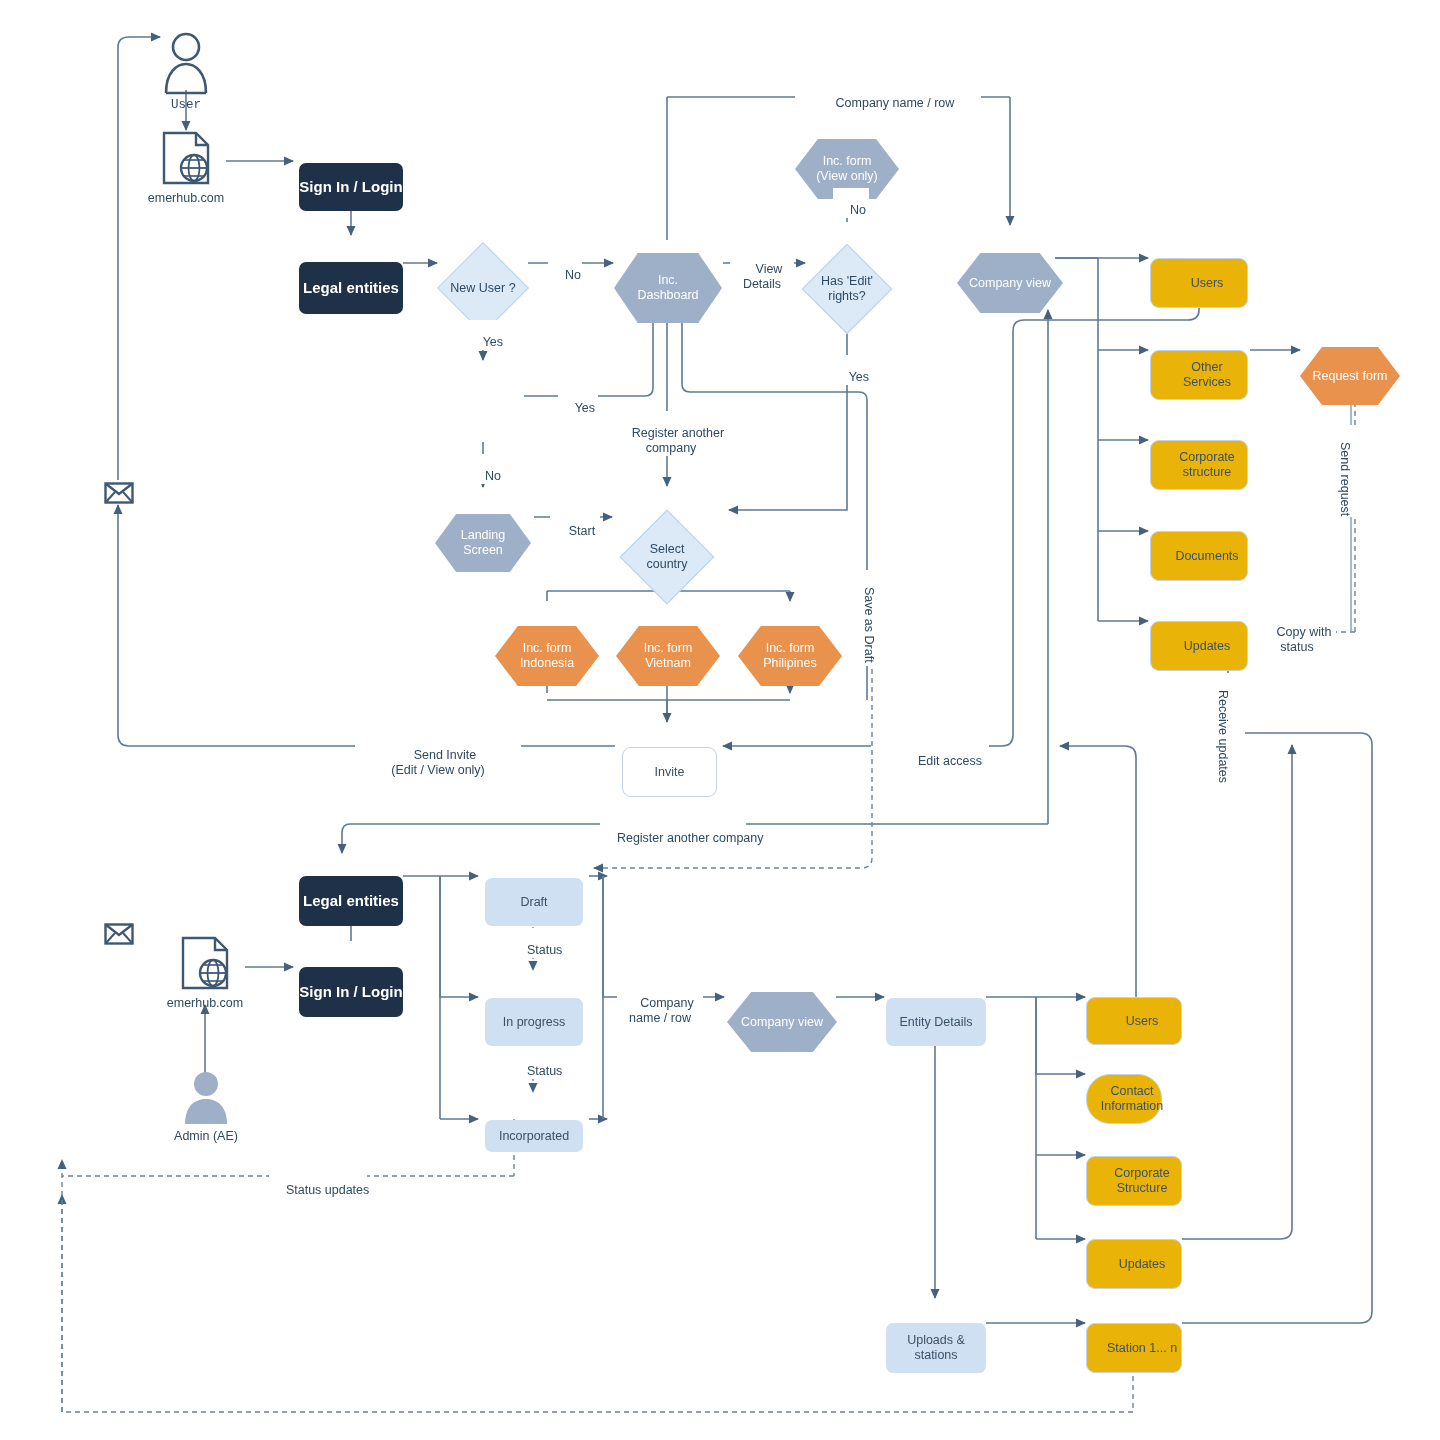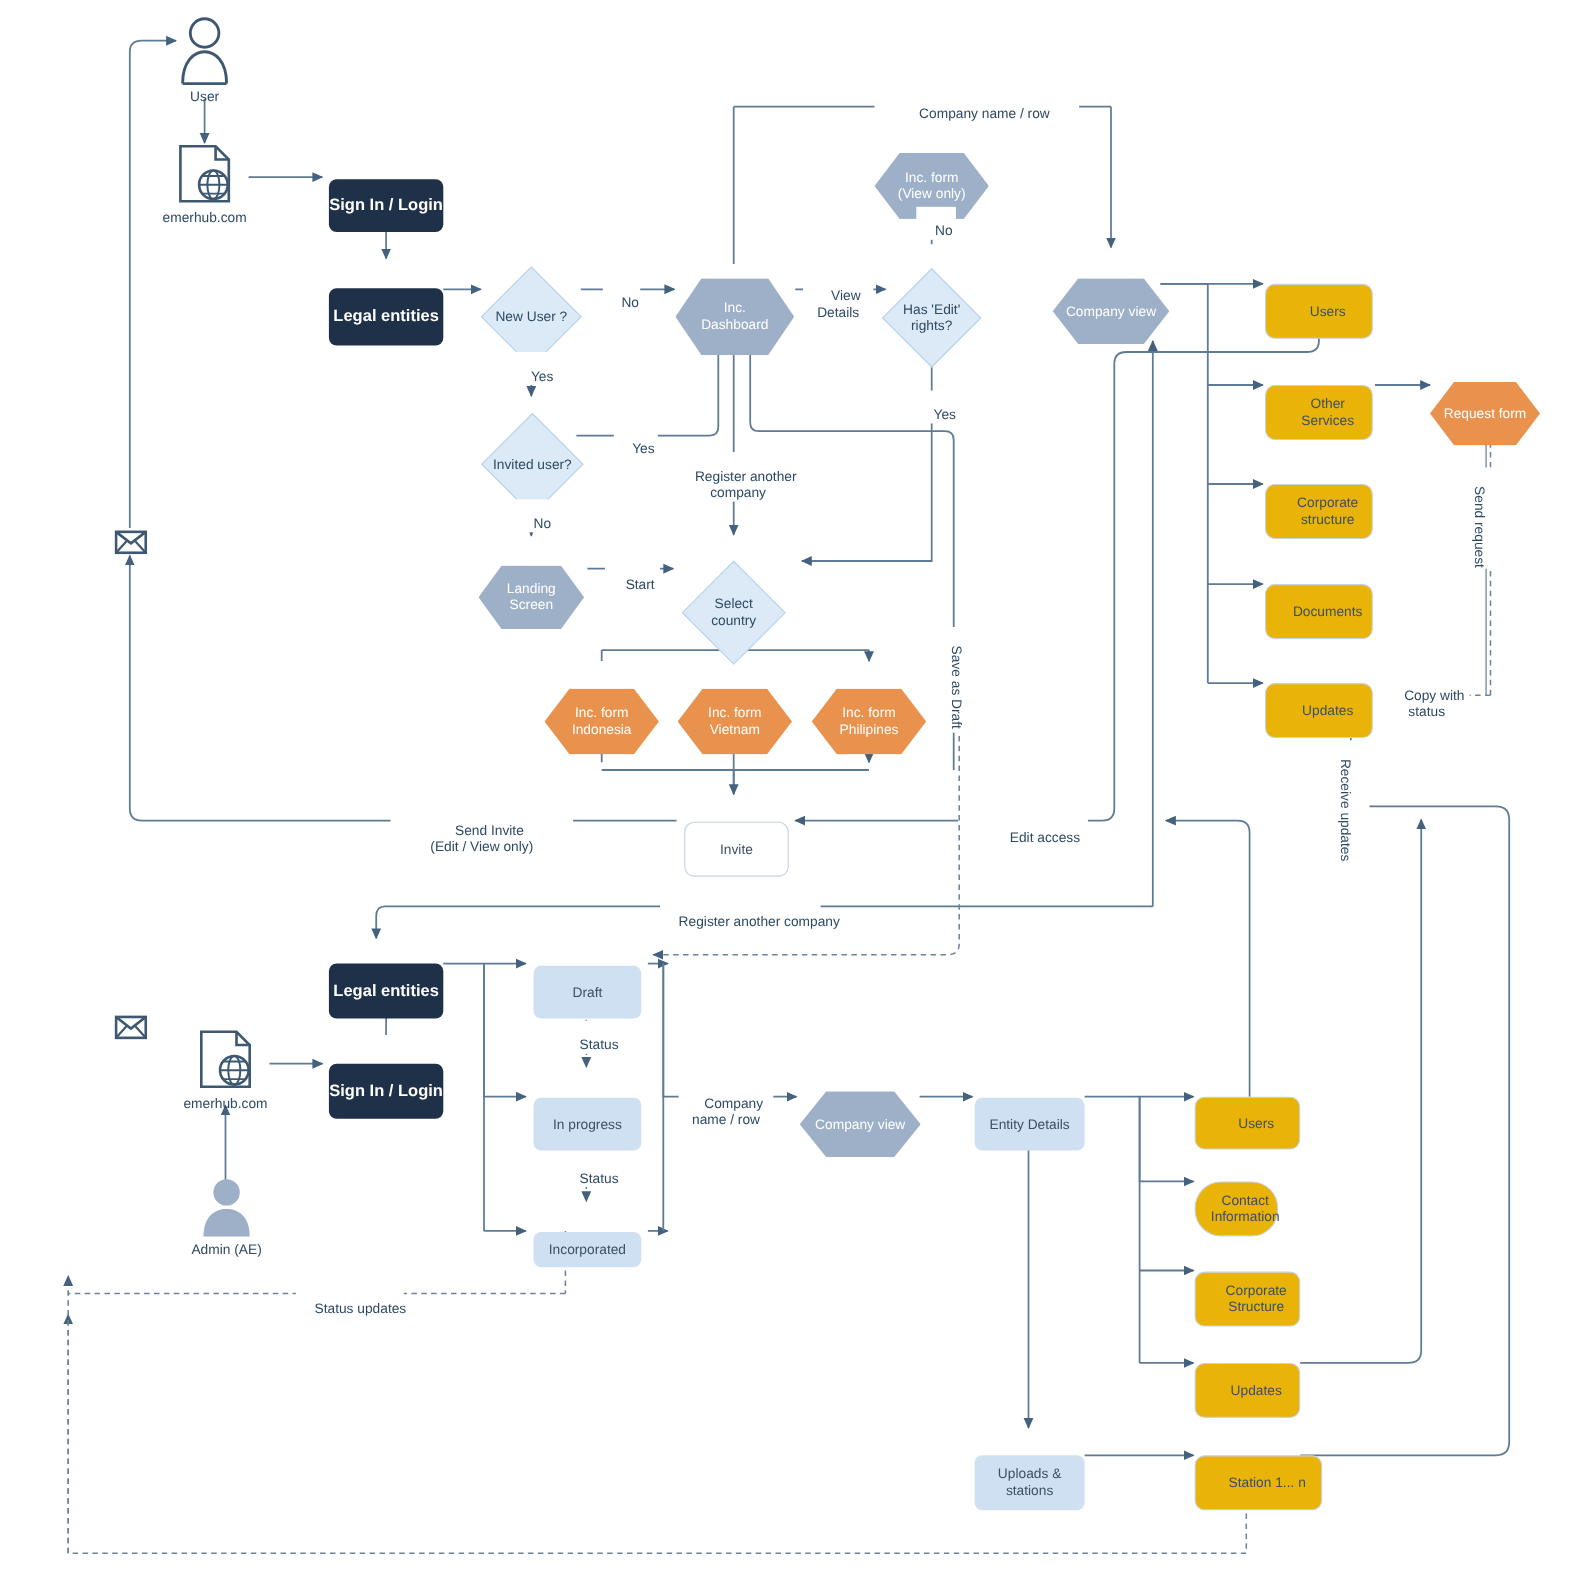--- a/index.html
+++ b/index.html
@@ -167,21 +167,21 @@
       <path d="M514,1119 L514,1176"></path>
       <path d="M62,1412 L62,1176"></path>
       <path d="M1355,632 L1355,380"></path>
     </g>
 
     <g fill="none" stroke="#8ba1b5" stroke-width="1.5">
       <path d="M1351,383 L1351,632"></path>
     </g>
   </svg>
 
-  <div class="actor" style="left:152px;top:14px;width:68px;">
+  <div class="actor" style="left:152px;top:31px;width:68px;font-family:Liberation Mono, monospace;">
     <svg width="48" height="64" viewBox="0 0 48 64">
       <circle cx="24" cy="16" r="13" fill="none" stroke="#3e5871" stroke-width="2.6"></circle>
       <path d="M4,62 C4,41 15,33 24,33 C33,33 44,41 44,62" fill="none" stroke="#3e5871" stroke-width="2.6"></path>
       <line x1="4" y1="62" x2="44" y2="62" stroke="#3e5871" stroke-width="2.6"></line>
     </svg>
     <div class="cap">User</div>
   </div>
 
   <div class="actor" style="left:150px;top:130px;width:72px;">
     <svg width="56" height="58" viewBox="0 0 56 58">
@@ -210,24 +210,20 @@
 
   <div class="node n-dark" style="left:299px;top:237px;width:104px;height:52px;">
     <span>Legal entities</span>
   </div>
 
   <div class="node n-diamond" style="left:436px;top:218px;width:94px;height:90px;">
     <div class="dshape" style="width:63px;height:63px;"></div>
     <span class="dlabel">New User ?</span>
   </div>
 
-  <div class="node n-diamond" style="left:436px;top:352px;width:96px;height:90px;">
-    <div class="dshape" style="width:64px;height:64px;"></div>
-    <span class="dlabel">Invited user?</span>
-  </div>
 
   <div class="node n-hex" style="left:435px;top:489px;width:96px;height:58px;text-align:center;">
     <div class="hexbg"></div>
     <span class="hlabel" style="white-space:pre;">Landing
 Screen</span>
   </div>
 
   <div class="node n-hex" style="left:614px;top:228px;width:108px;height:70px;">
     <div class="hexbg"></div>
     <span class="hlabel" style="white-space:pre;">Inc.
@@ -400,21 +396,21 @@
     <span style="white-space:pre;">Contact
 Information</span>
   </div>
   <div class="node n-white" style="left:1086px;top:1131px;width:96px;height:50px;">
     <span style="white-space:pre;">Corporate
 Structure</span>
   </div>
   <div class="node n-white" style="left:1086px;top:1214px;width:96px;height:50px;">
     <span>Updates</span>
   </div>
-  <div class="node n-white" style="left:1086px;top:1298px;width:116px;height:50px;">
+  <div class="node n-white" style="left:1086px;top:1298px;width:96px;height:50px;">
     <span>Station 1... n</span>
   </div>
 
   <div class="node n-pale" style="left:886px;top:1298px;width:100px;height:50px;">
     <span style="white-space:pre;">Uploads &amp;
 stations</span>
   </div>
 
   <div class="edge-label" style="left:600px;top:816px;width:140px;">
     <span>Register another company</span></div>

